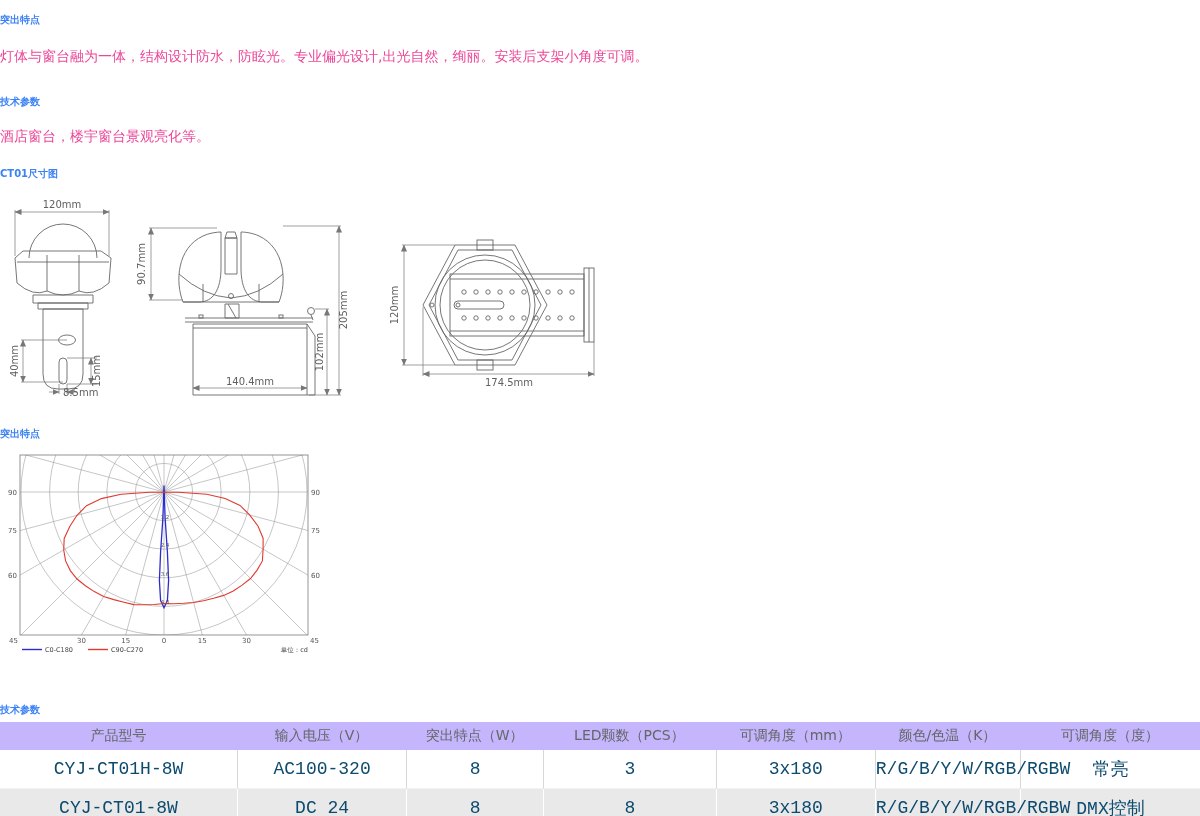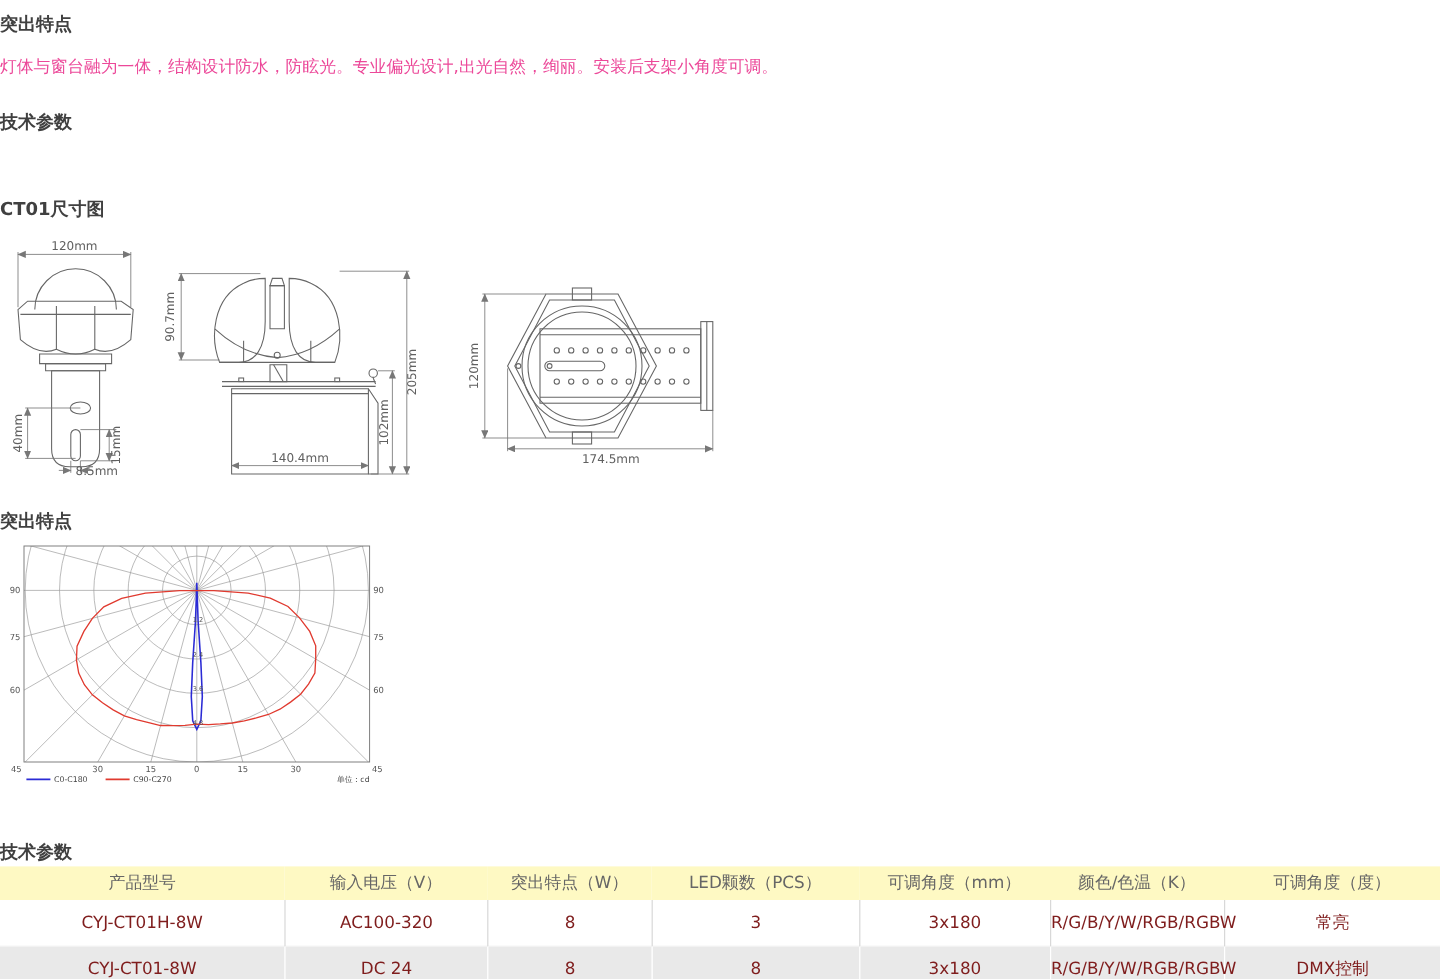--- a/index.html
+++ b/index.html
@@ -1,40 +1,41 @@
 <!DOCTYPE html>
 <html><head>
 <meta charset="utf-8">
 <style>
   html,body{margin:0;padding:0;background:#ffffff;}
   body{font-family:"DejaVu Sans","Liberation Sans",sans-serif;}
   .page{position:relative;width:1200px;height:816px;overflow:hidden;background:#fff;}
-  .sec-title{position:absolute;left:0;margin:0;font-size:15px;font-weight:bold;color:#404040;line-height:20px;}
+  .sec-title{position:absolute;left:0;margin:0;font-size:10px;font-weight:bold;color:#3b82f6;line-height:20px;}
   .para{position:absolute;left:0;margin:0;font-size:14px;color:#ec4899;line-height:20px;}
   svg text{font-family:"DejaVu Sans","Liberation Sans",sans-serif;}
   .dim{font-size:10px;fill:#606060;}
   .draw{position:absolute;}
   
   #specs-table{position:absolute;left:0;top:722px;width:1200px;border-collapse:separate;border-spacing:0;table-layout:fixed;}
-  #specs-table th{background:#fef9c3;height:28px;font-weight:normal;font-size:14px;color:#666;text-align:center;padding:0;}
-  #specs-table td{height:38px;font-size:14px;color:#7f1d1d;text-align:center;padding:0;}
+  #specs-table th{background:#c4b5fd;height:28px;font-weight:normal;font-size:14px;color:#666;text-align:center;padding:0;}
+  #specs-table td{height:38px;font-size:18px;color:#0c4a6e;text-align:center;padding:0;font-family:Liberation Mono, monospace;}
   #specs-table tbody tr.row-odd td{background:#fff;border-bottom:1px solid #f2f2f2;}
   #specs-table tbody tr.row-odd td + td{border-left:1px solid #d8d8d8;}
   #specs-table tbody tr.row-even td{background:#e9e9e9;}
   #specs-table tbody tr.row-even td + td{border-left:1px solid #ffffff;}
 </style>
 </head>
 <body>
 
 <div class="page">
 
   <h3 class="sec-title" style="top:10px">突出特点</h3>
   <p class="para" style="top:46px">灯体与窗台融为一体，结构设计防水，防眩光。专业偏光设计,出光自然，绚丽。安装后支架小角度可调。</p>
 
   <h3 class="sec-title" style="top:92px">技术参数</h3>
+  <p class="para" style="top:126px">酒店窗台，楼宇窗台景观亮化等。</p>
 
   <h3 class="sec-title" style="top:164px">CT01尺寸图</h3>
 
   <svg class="draw" style="left:5px;top:198px" width="118" height="210" viewBox="0 0 118 210">
     <defs>
       <marker id="fa1" markerWidth="8" markerHeight="8" refX="6.5" refY="3" orient="auto-start-reverse" markerUnits="userSpaceOnUse">
         <path d="M0,0 L7,3 L0,6 Z" fill="#777"></path>
       </marker>
     </defs>
     <g stroke="#777" stroke-width="0.7" fill="none">

